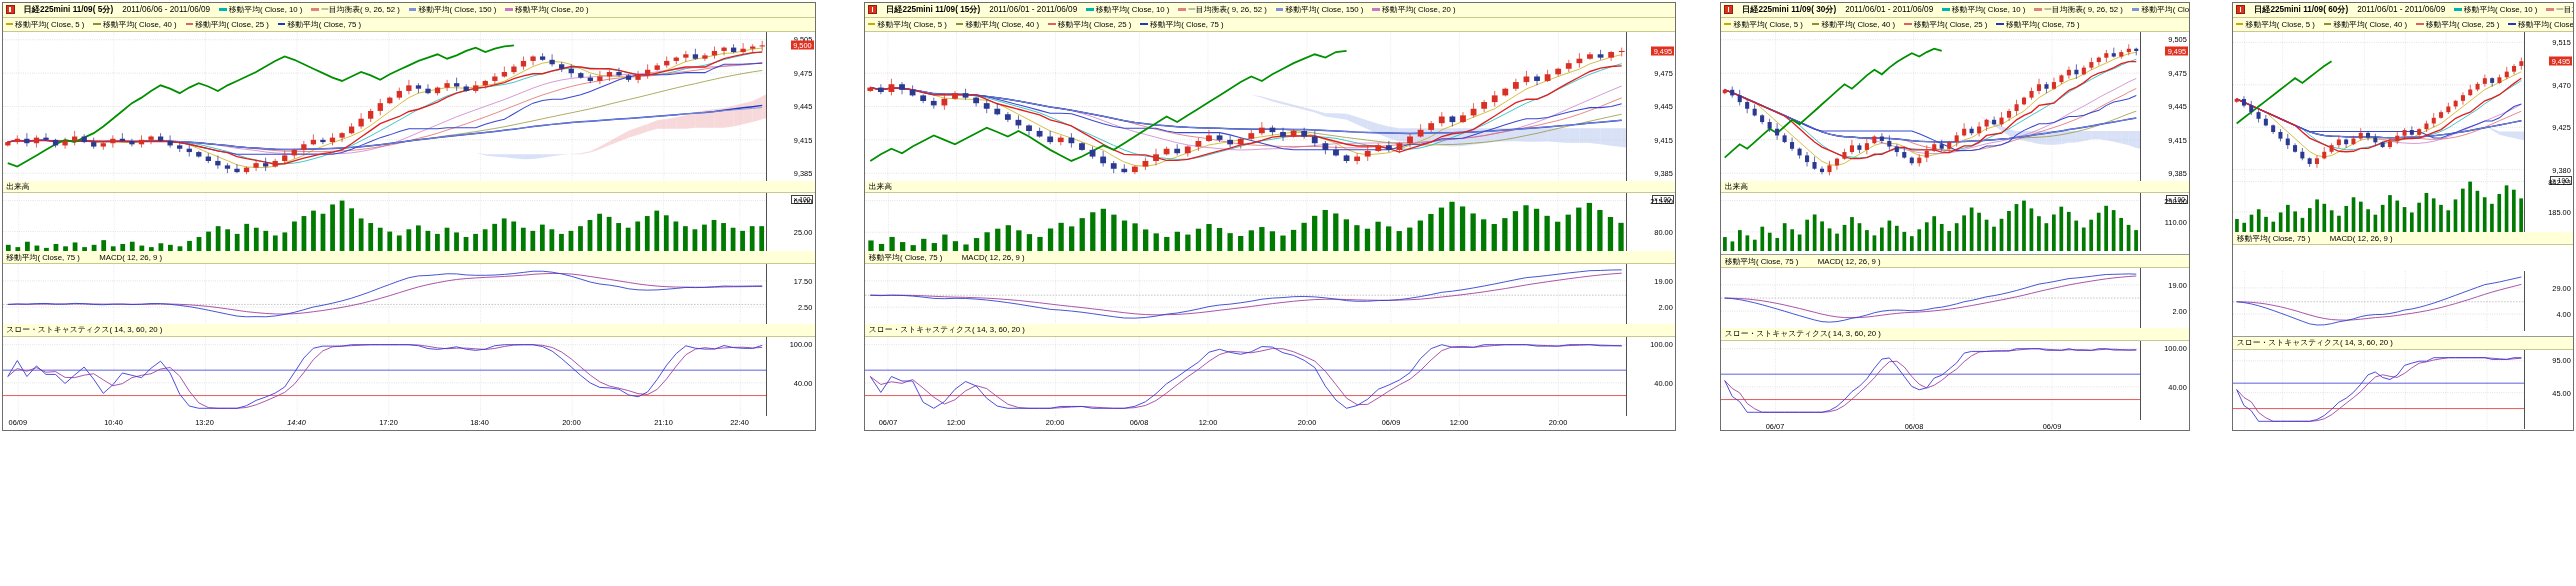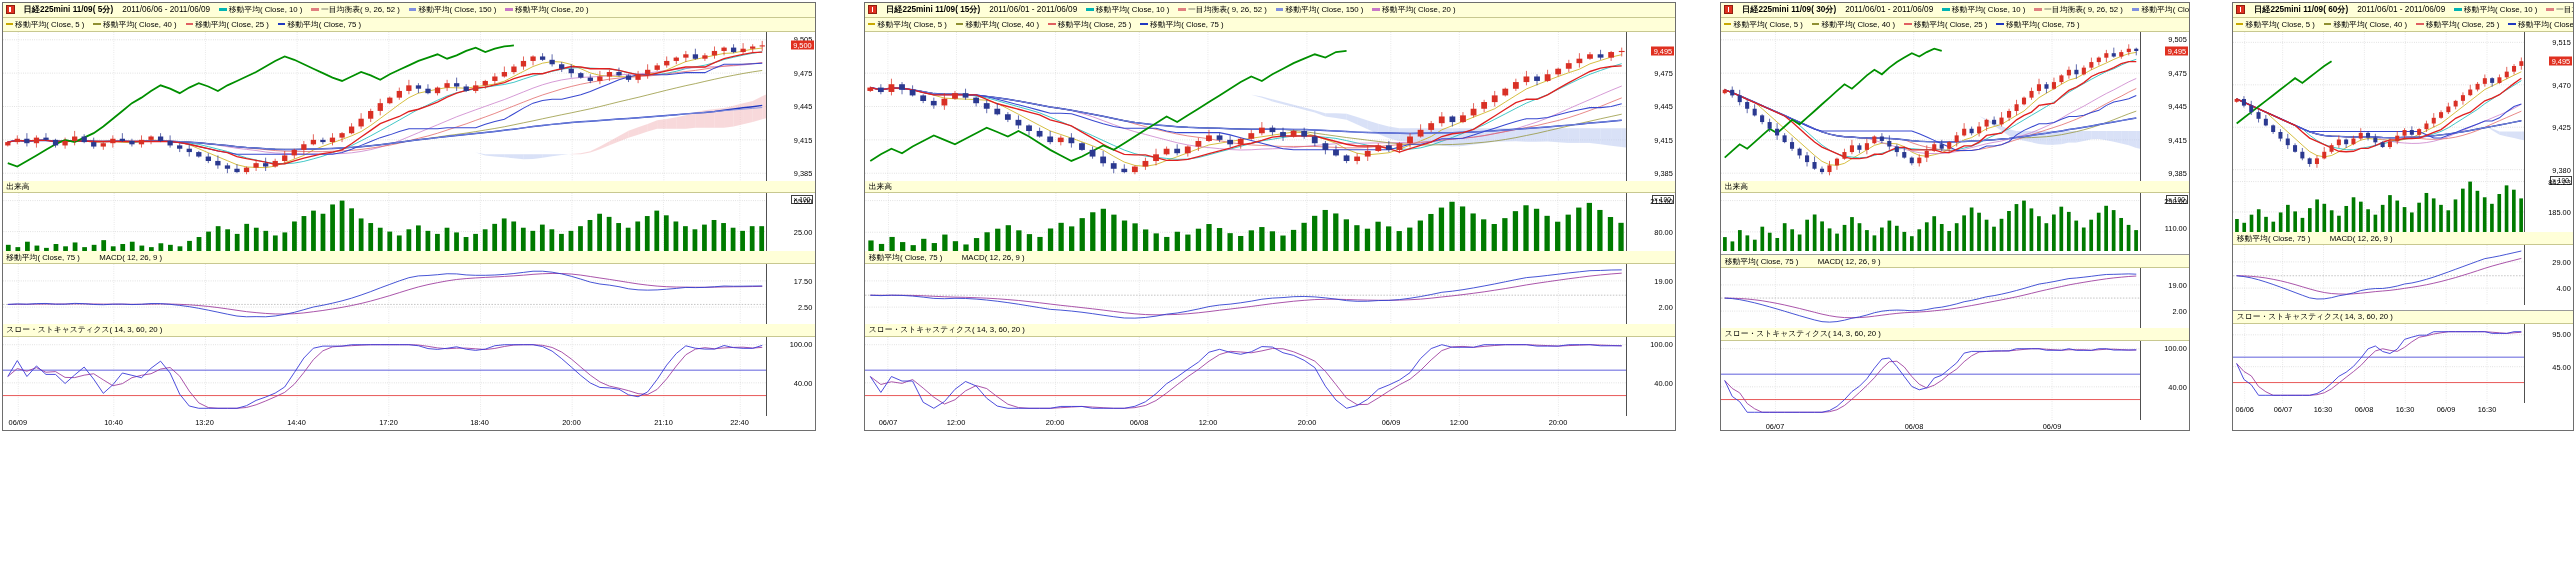--- a/index.html
+++ b/index.html
@@ -485,21 +485,21 @@
         </div>
         <div class="axis" style="height: 79px;">
           <span class="tick" style="top: 7.6px;">100.00</span>
           <span class="tick" style="top: 46px;">40.00</span>
         </div>
       </div>
       <div class="xrow" style="width: 764px;">
         <span style="left: 15.3px;">06/09</span>
         <span style="left: 111px;">10:40</span>
         <span style="left: 202px;">13:20</span>
-        <span style="left: 294px;">14:40</span>
+        <span style="left: 294px; font-style: italic;">14:40</span>
         <span style="left: 386px;">17:20</span>
         <span style="left: 477px;">18:40</span>
         <span style="left: 569px;">20:00</span>
         <span style="left: 661px;">21:10</span>
         <span style="left: 737px;">22:40</span>
       </div>
     </div>
     <div class="panel" style="left: 864px; width: 812px;">
       <div class="hdr r1">
         <span class="icon"></span>
@@ -1206,21 +1206,21 @@
             <rect x="515.2" y="17.2" width="5.0" height="60.8" fill="#007a00"></rect>
             <rect x="525.3" y="23.0" width="5.0" height="55.0" fill="#007a00"></rect>
             <rect x="535.4" y="33.6" width="5.0" height="44.4" fill="#007a00"></rect>
             <rect x="545.4" y="42.9" width="5.0" height="35.1" fill="#007a00"></rect>
             <rect x="555.5" y="49.9" width="5.0" height="28.1" fill="#007a00"></rect>
           </svg>
         </div>
         <div class="axis" style="height: 58px;">
           <span class="mult">× 100</span>
           <span class="tick" style="top: 7.6px;">290.00</span>
-          <span class="tick" style="top: 35px; text-align: right;">110.00</span>
+          <span class="tick" style="top: 29px; text-align: right;">110.00</span>
         </div>
       </div>
       <div class="strip">
         <span>移動平均( Close, 75 )</span>
         <span>MACD( 12, 26, 9 )</span>
       </div>
       <div class="row" style="height: 60px;">
         <div class="chart" style="width: 419px; height: 60px;">
           <svg width="419" height="60" viewBox="0 0 563 80">
             <line x1="73.2" x2="73.2" y1="0" y2="80" stroke="#d8d8d8" stroke-dasharray="1,2"></line>
@@ -1486,21 +1486,21 @@
         <div class="axis" style="height: 58px;">
           <span class="mult">× 100</span>
           <span class="tick" style="top: 7.6px;">842.23</span>
           <span class="tick" style="top: 38px;">185.00</span>
         </div>
       </div>
       <div class="strip">
         <span>移動平均( Close, 75 )</span>
         <span>MACD( 12, 26, 9 )</span>
       </div>
-      <div class="row" style="height: 66px;">
+      <div class="row" style="height: 66px; margin-top: 26px;">
         <div class="chart" style="width: 292px; height: 60px;">
           <svg width="292" height="60" viewBox="0 0 392 80">
             <line x1="15.7" x2="15.7" y1="0" y2="80" stroke="#d8d8d8" stroke-dasharray="1,2"></line>
             <line x1="66.6" x2="66.6" y1="0" y2="80" stroke="#d8d8d8" stroke-dasharray="1,2"></line>
             <line x1="121.5" x2="121.5" y1="0" y2="80" stroke="#d8d8d8" stroke-dasharray="1,2"></line>
             <line x1="176.4" x2="176.4" y1="0" y2="80" stroke="#d8d8d8" stroke-dasharray="1,2"></line>
             <line x1="231.3" x2="231.3" y1="0" y2="80" stroke="#d8d8d8" stroke-dasharray="1,2"></line>
             <line x1="286.2" x2="286.2" y1="0" y2="80" stroke="#d8d8d8" stroke-dasharray="1,2"></line>
             <line x1="341.0" x2="341.0" y1="0" y2="80" stroke="#d8d8d8" stroke-dasharray="1,2"></line>
             <line x1="0" x2="392" y1="22.4" y2="22.4" stroke="#cccccc" stroke-dasharray="1,2"></line>

